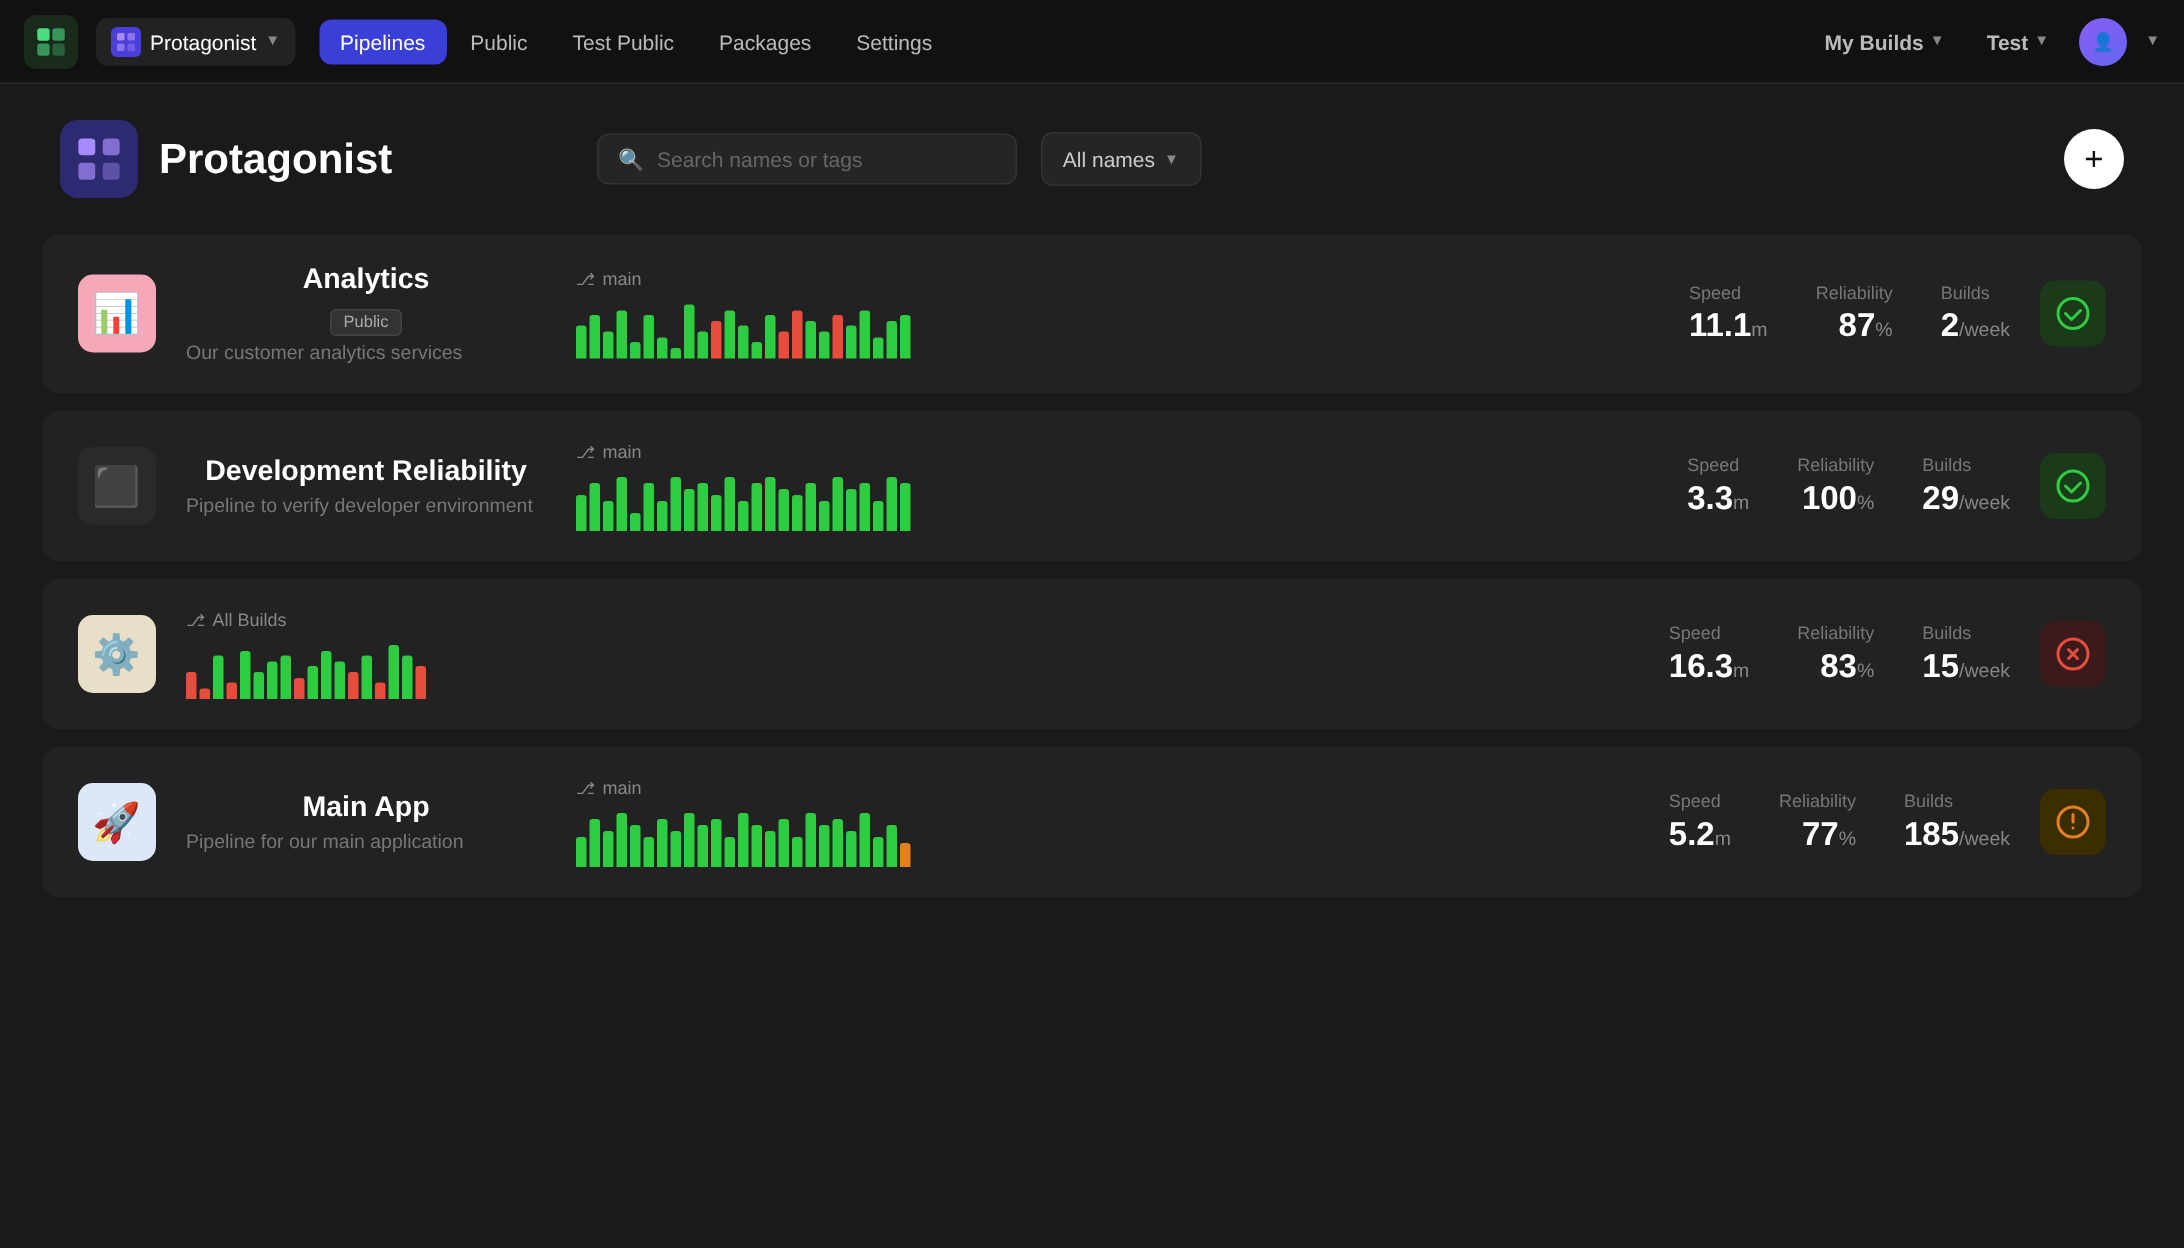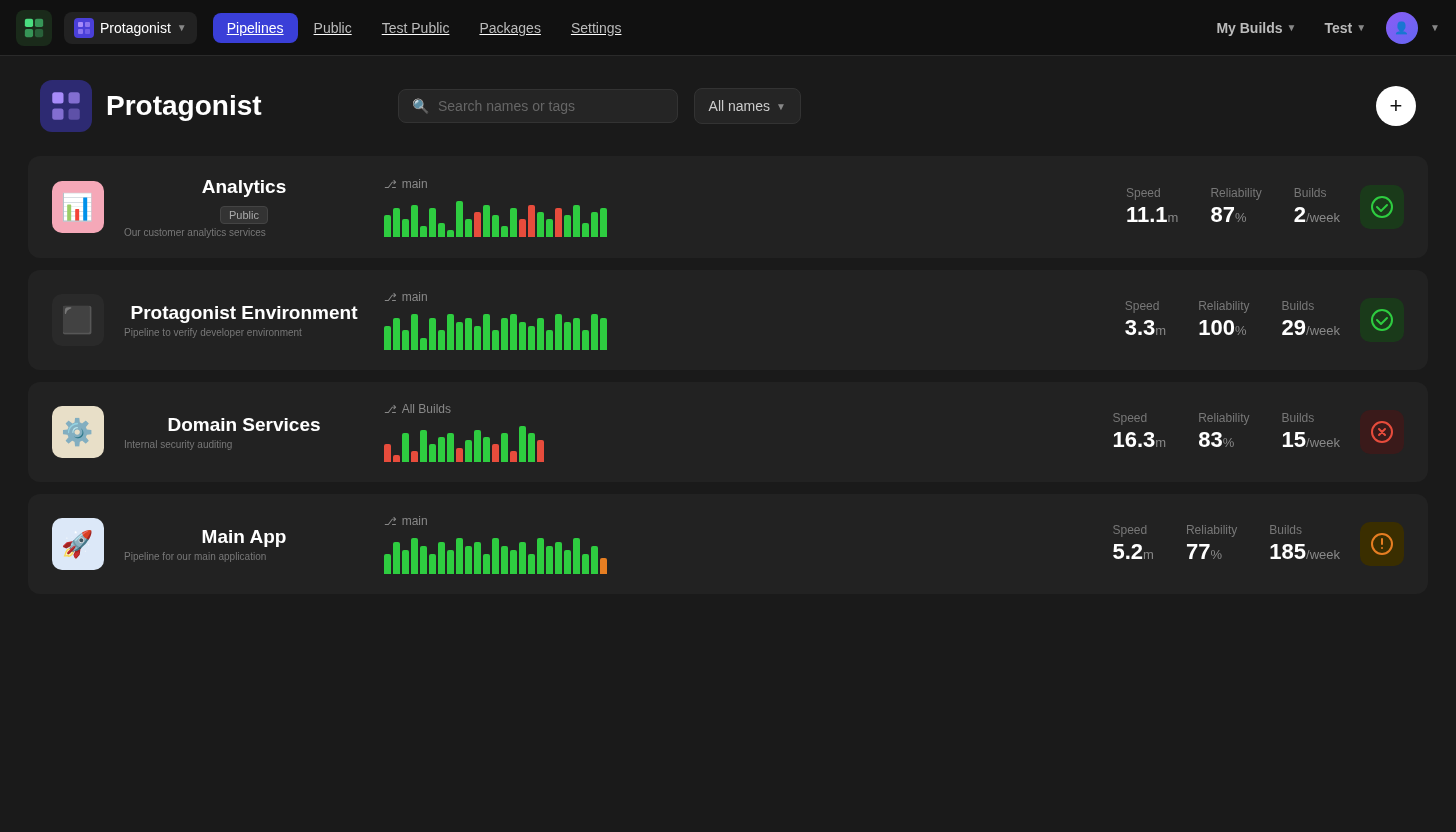--- a/index.html
+++ b/index.html
@@ -44,21 +44,20 @@
     .nav-org .org-icon {
       width: 20px; height: 20px;
       background: #4a3fd8;
       border-radius: 4px;
       display: flex; align-items: center; justify-content: center;
       font-size: 11px;
     }
     .nav-links {
       display: flex; align-items: flex-end; gap: 2px;
       flex: 1;
-      text-decoration: underline;
     }
     .nav-link {
       padding: 7px 14px;
       border-radius: 8px;
       font-size: 14px;
       color: #bbb;
       cursor: pointer;
       text-decoration: none;
     }
     .nav-link.active {
@@ -191,21 +190,21 @@
     .pipeline-badge {
       font-size: 11px;
       font-weight: 500;
       padding: 2px 8px;
       border-radius: 4px;
       background: #333;
       color: #aaa;
       border: 1px solid #444;
     }
     .pipeline-desc {
-      font-size: 10px;
+      font-size: 13px;
       color: #777;
       margin-top: 3px;
     }
     .pipeline-branch {
       flex: 0 0 300px;
     }
     .branch-label {
       display: flex; align-items: center; gap: 5px;
       font-size: 12px;
       color: #888;
@@ -237,20 +236,21 @@
     }
     .stat-label {
       font-size: 12px;
       color: #777;
       margin-bottom: 2px;
     }
     .stat-value {
       font-size: 22px;
       font-weight: 600;
       color: #fff;
+      text-align: right;
     }
     .stat-unit {
       font-size: 13px;
       color: #888;
       font-weight: 400;
     }
     .pipeline-status {
       width: 44px; height: 44px;
       border-radius: 10px;
       display: flex; align-items: center; justify-content: center;
@@ -403,21 +403,21 @@
           <path d="M7 12l4 4 6-6" stroke="#2ecc40" stroke-width="2" stroke-linecap="round" stroke-linejoin="round"></path>
         </svg>
     </div>
   </div>
     <div class="pipeline-card">
     <div class="pipeline-icon" style="background:#2a2a2a;">
       <span>⬛</span>
     </div>
     <div class="pipeline-info">
       <div class="pipeline-name">
-        <span>Protagonist Environment</span>
+        <span>Development Reliability</span>
 
       </div>
       <div class="pipeline-desc">Pipeline to verify developer environment</div>
     </div>
     <div class="pipeline-branch">
       <div class="branch-label">
         <span class="branch-icon">⎇</span>
         <span>main</span>
       </div>
       <div class="bar-chart">
@@ -465,27 +465,20 @@
     <div class="pipeline-status status-ok" style="background:#1a3a1a; width:44px; height:44px; border-radius:10px; display:flex; align-items:center; justify-content:center; flex-shrink:0;">
       <svg width="24" height="24" viewBox="0 0 24 24" fill="none">
           <circle cx="12" cy="12" r="10" stroke="#2ecc40" stroke-width="2"></circle>
           <path d="M7 12l4 4 6-6" stroke="#2ecc40" stroke-width="2" stroke-linecap="round" stroke-linejoin="round"></path>
         </svg>
     </div>
   </div>
     <div class="pipeline-card">
     <div class="pipeline-icon" style="background:#e8dfc8;">
       <span>⚙️</span>
-    </div>
-    <div class="pipeline-info">
-      <div class="pipeline-name">
-        <span>Domain Services</span>
-
-      </div>
-      <div class="pipeline-desc">Internal security auditing</div>
     </div>
     <div class="pipeline-branch">
       <div class="branch-label">
         <span class="branch-icon">⎇</span>
         <span>All Builds</span>
       </div>
       <div class="bar-chart">
         <div class="bar" style="height:18px;background:#e74c3c;width:7px;border-radius:2px 2px 0 0;"></div>
           <div class="bar" style="height:7px;background:#e74c3c;width:7px;border-radius:2px 2px 0 0;"></div>
           <div class="bar" style="height:29px;background:#2ecc40;width:7px;border-radius:2px 2px 0 0;"></div>

